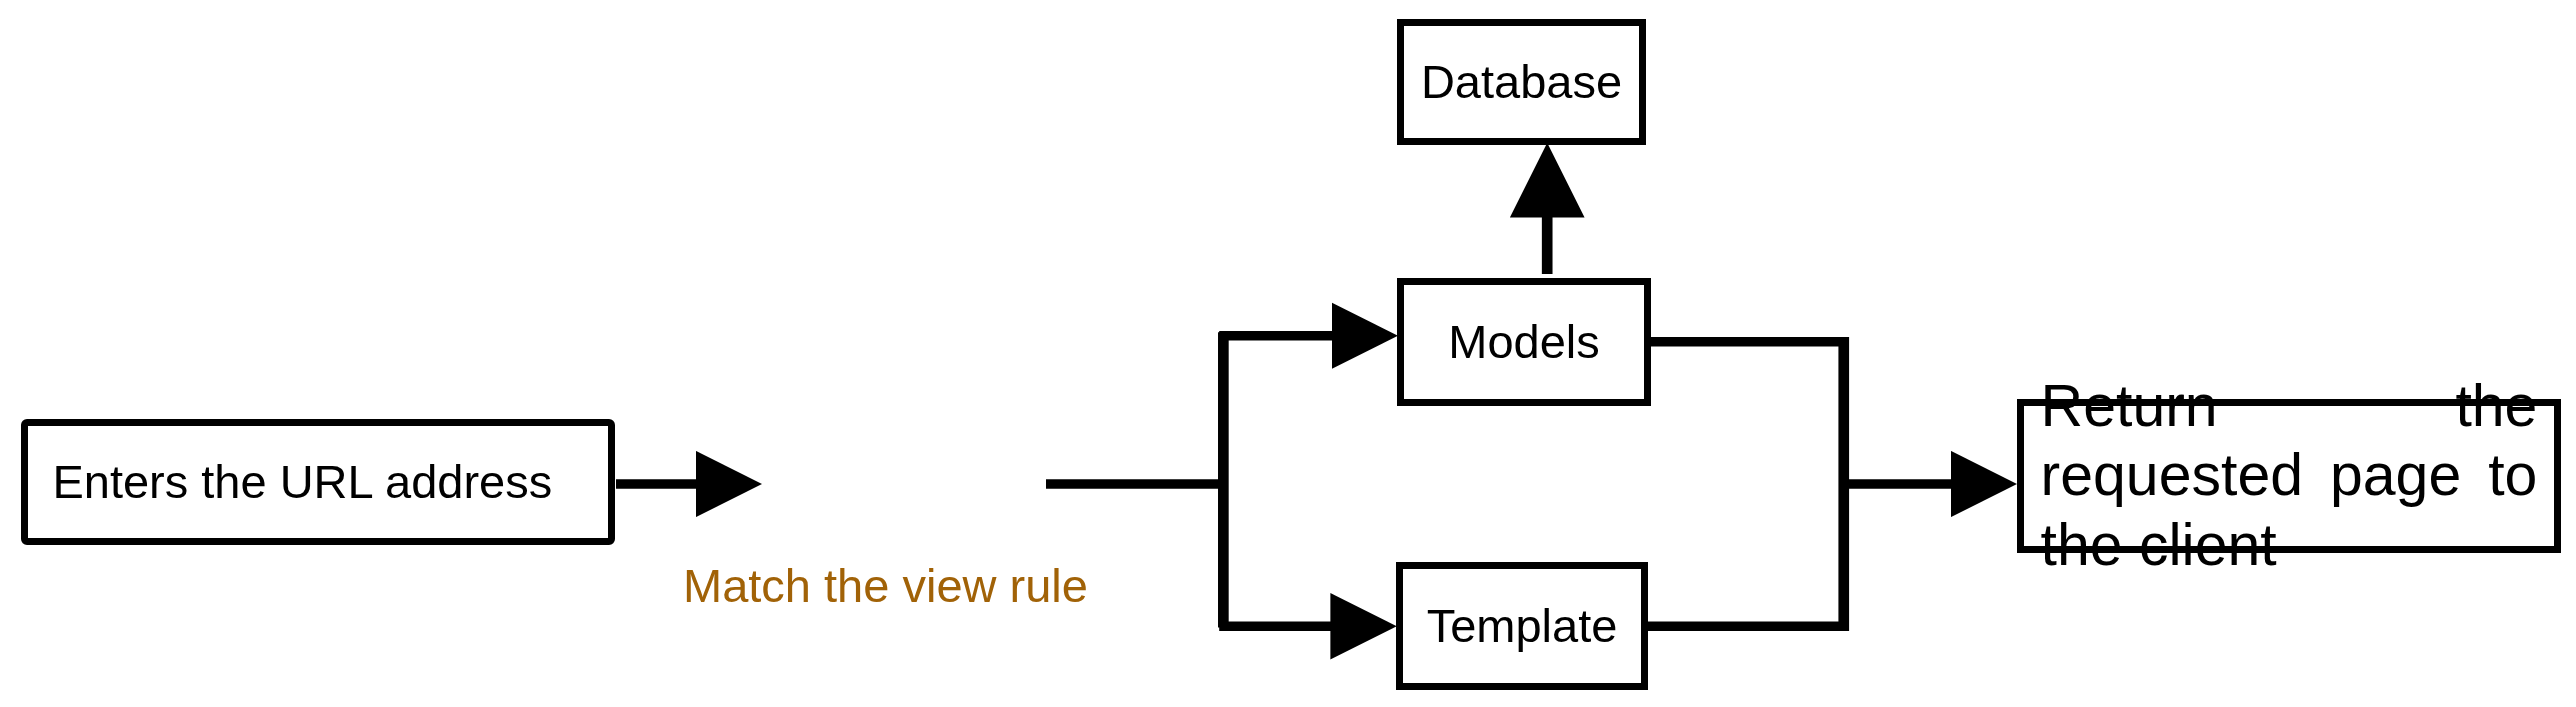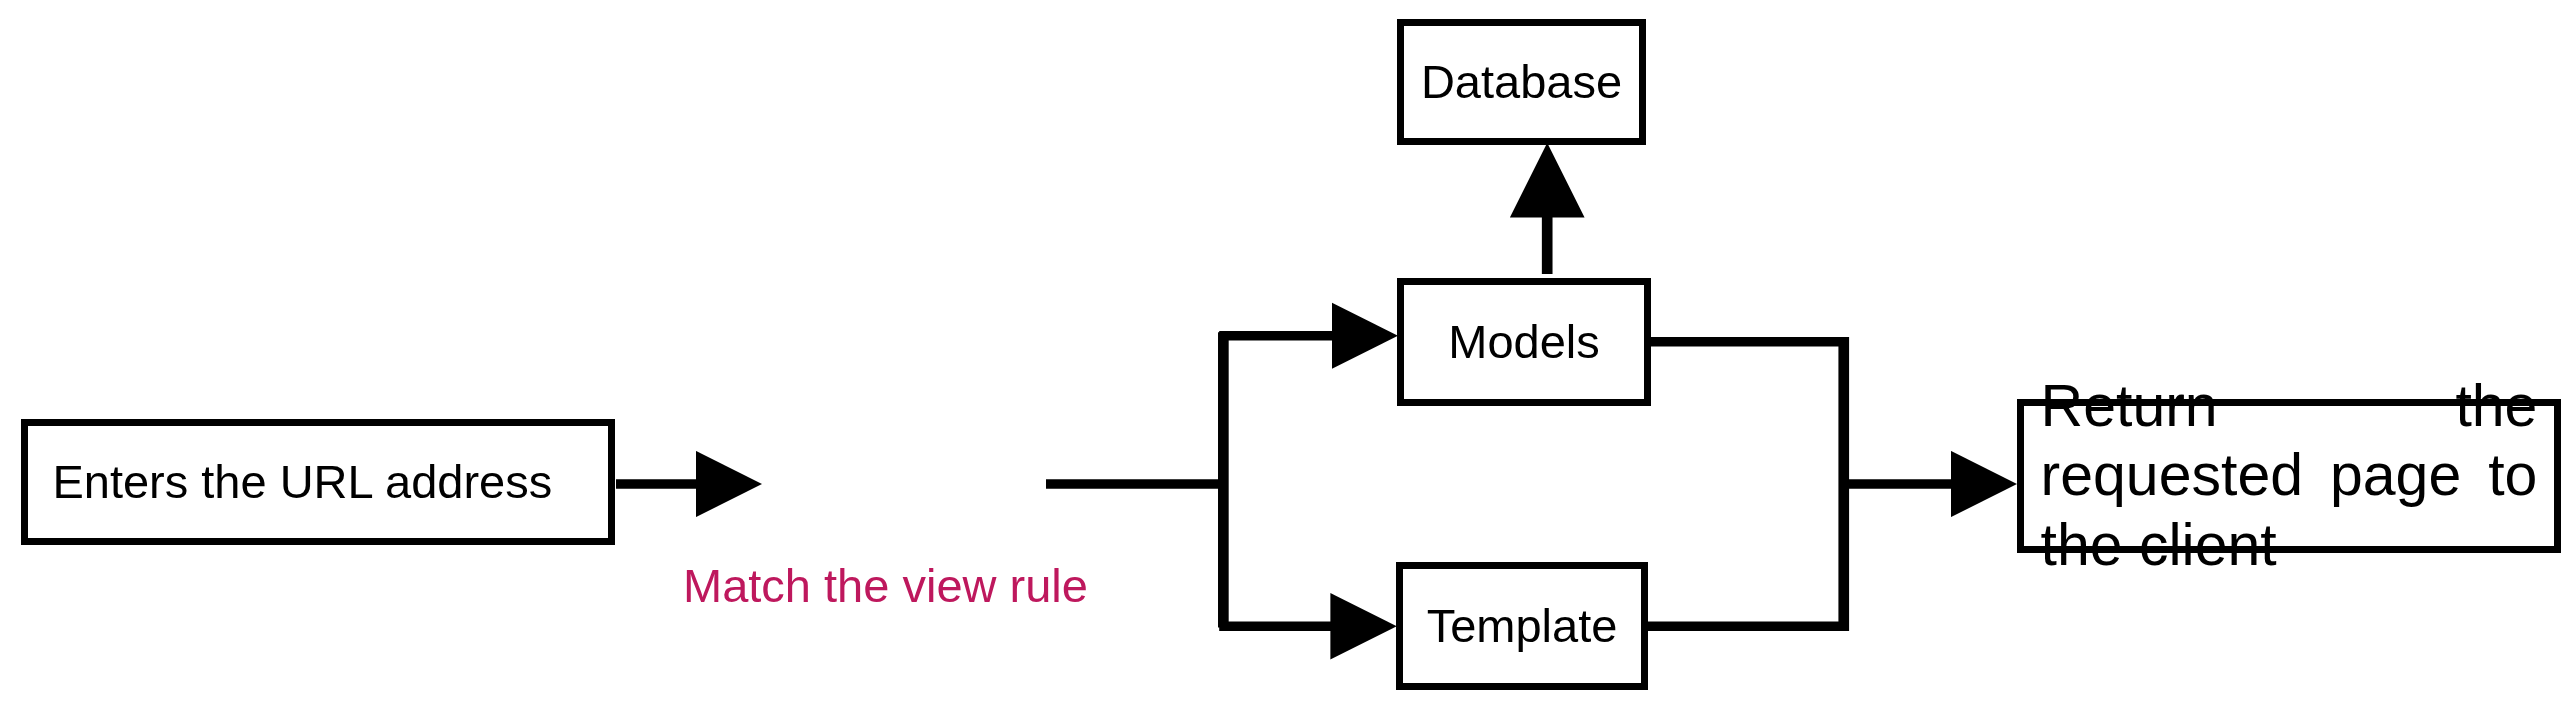--- a/index.html
+++ b/index.html
@@ -37,41 +37,41 @@
     text-align: center;
   }
   .node .node-label {
     display: block;
     width: 100%;
     padding: 0 10.7px;
     box-sizing: border-box;
   }
 
   
-  #node-url     { left: 21.4px;   top: 419px;  width: 594px; height: 126px; font-size: 47px; }
+  #node-url     { left: 21.4px;   top: 419px;  width: 594px; height: 126px; font-size: 47px; border-radius: 6px; }
   #node-url .node-label { text-align: left; padding-left: 24px; }
 
   #node-views   { left: 761px; top: 420px;  width: 285px;  height: 126px; font-size: 47px; }
 
   #node-database{ left: 1397px; top: 19px;   width: 249px;  height: 126px; font-size: 47px; }
   #node-models  { left: 1397px; top: 278px;  width: 254px;  height: 128px; font-size: 47px; }
   #node-template{ left: 1396px; top: 562px;  width: 252px;  height: 128px; font-size: 47px; }
 
   #node-return  { left: 2017px; top: 399px;  width: 544px;  height: 154px; font-size: 59px; }
   #node-return .node-label {
     text-align: justify;
     text-align-last: left;
     padding: 0 16.6px;
     line-height: 1.18;
   }
 
   
   .caption {
     position: absolute;
-    color: #be185d;
+    color: #a16207;
     font-size: 47px;
     line-height: 1;
     white-space: nowrap;
   }
   #caption-match { left: 683px; top: 562px; }
 </style>
 </head>
 <body>
 
 <div id="canvas">

